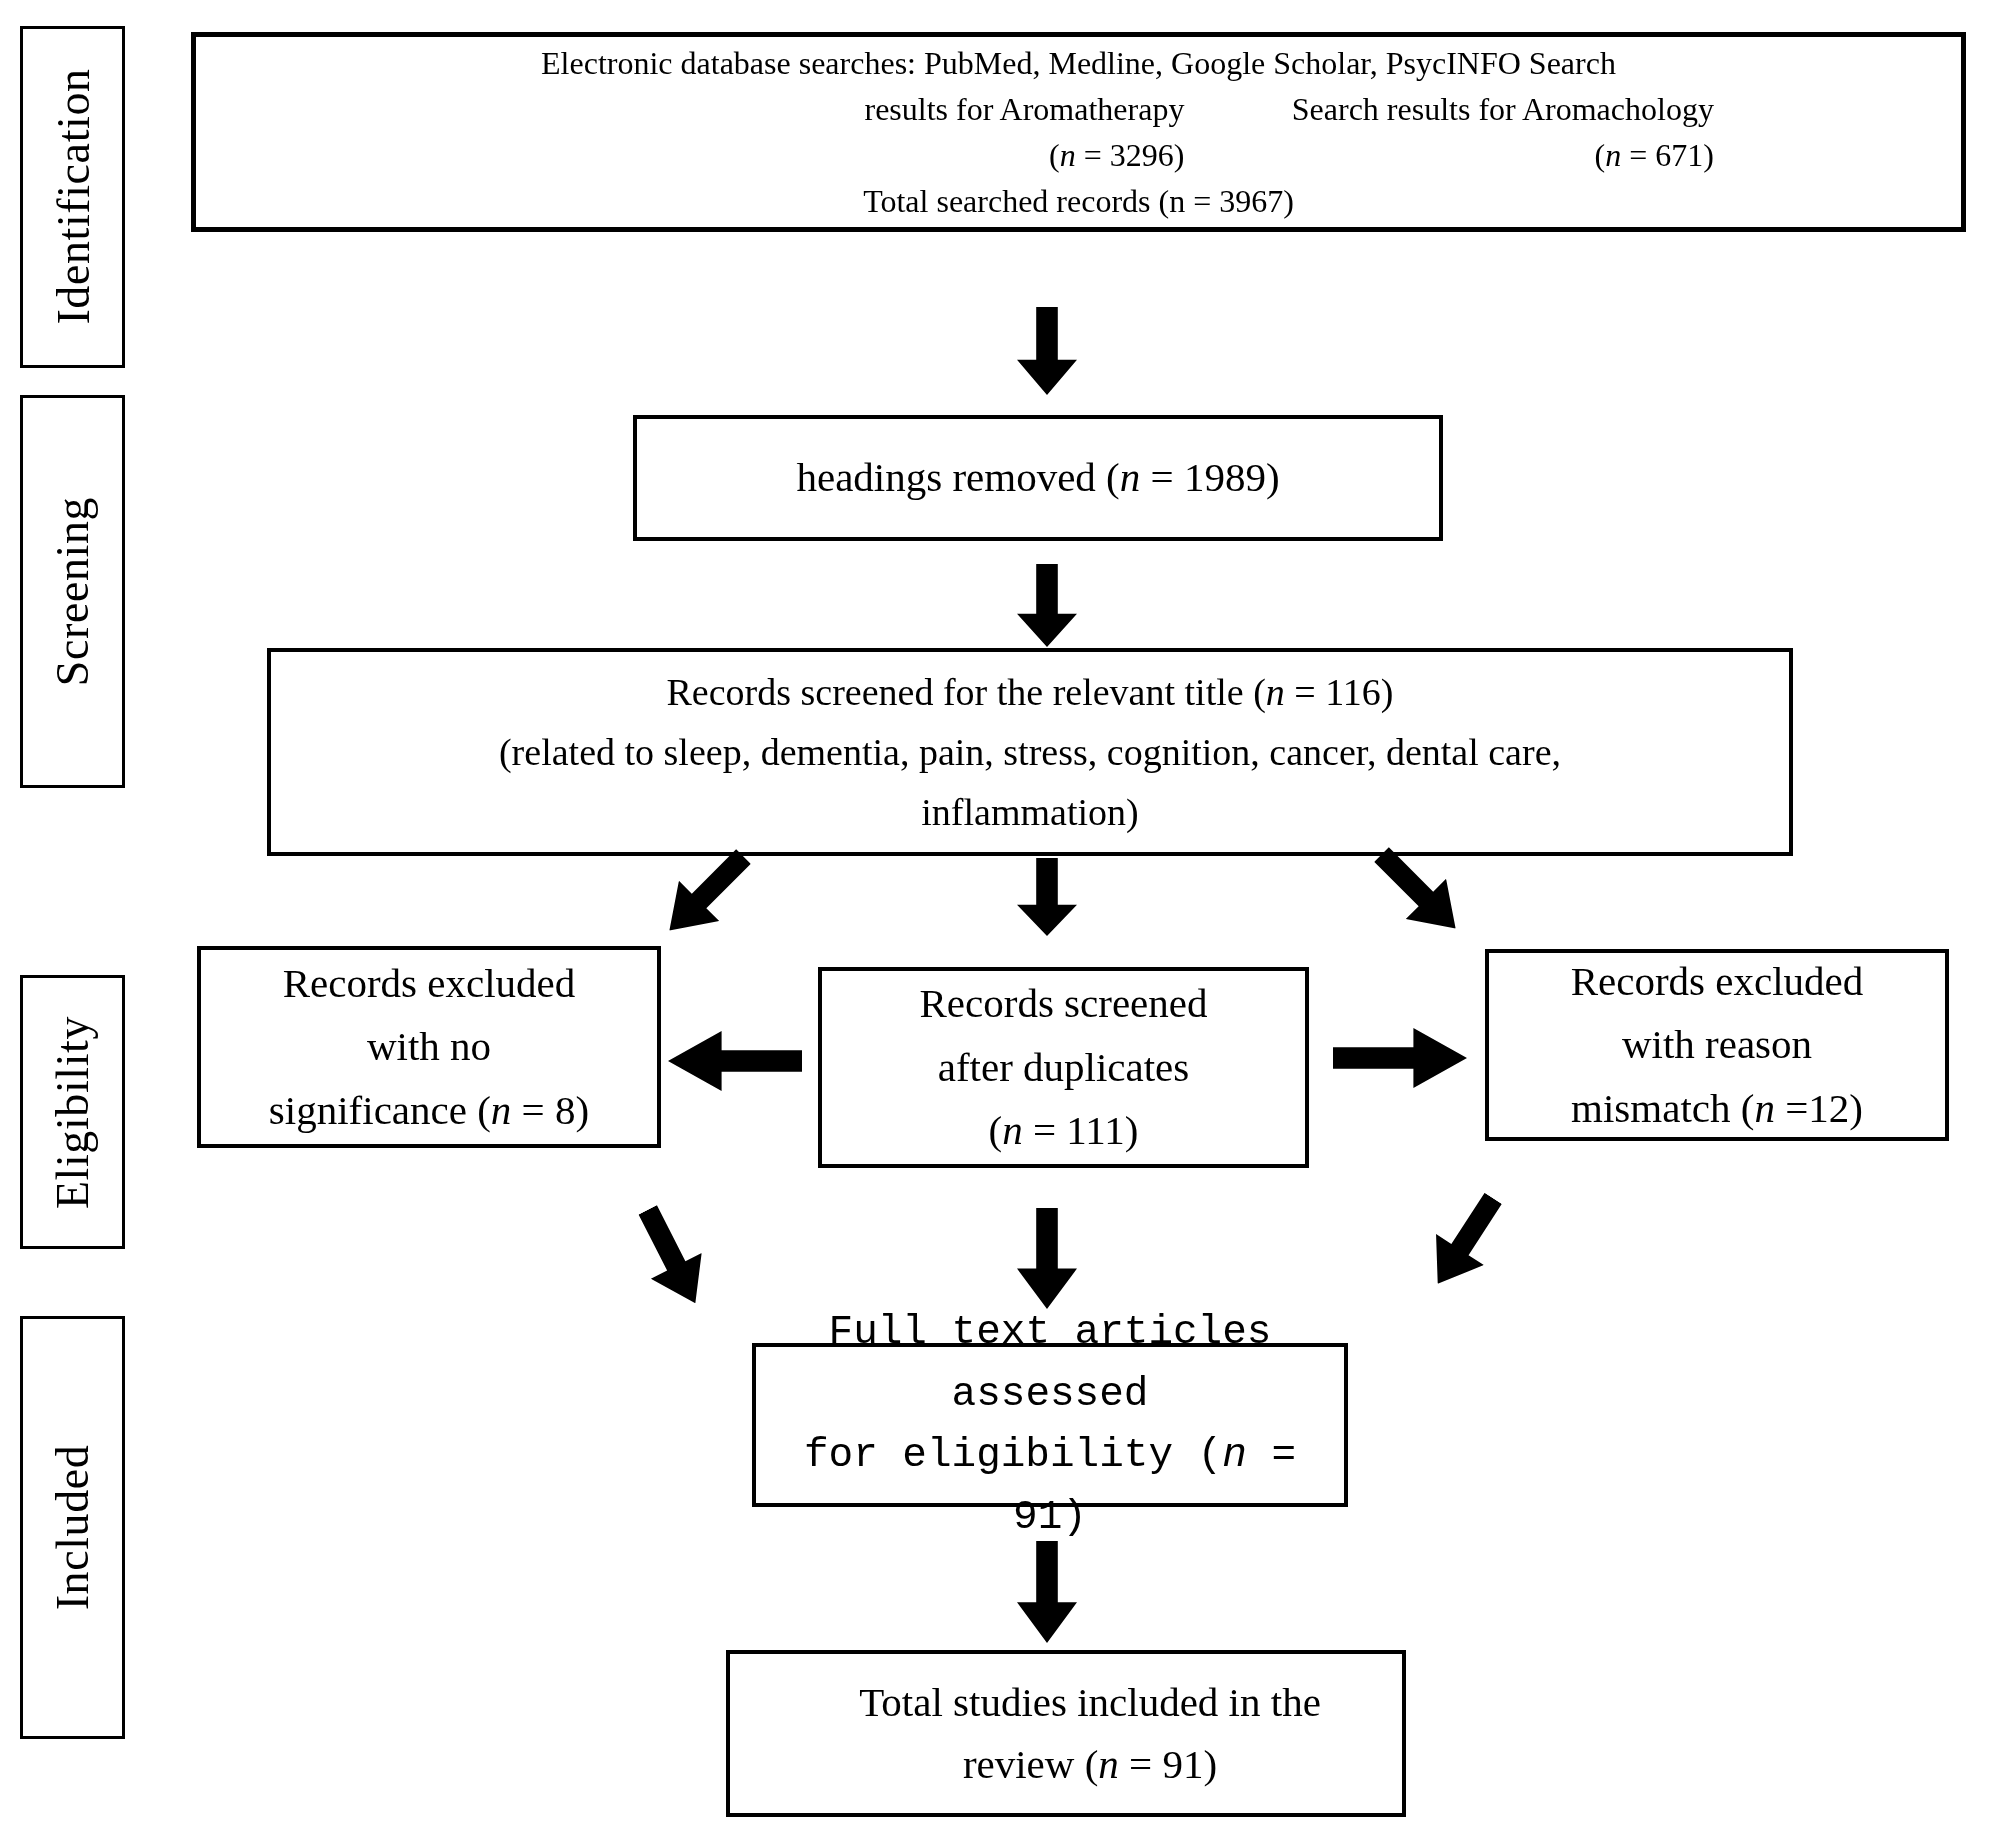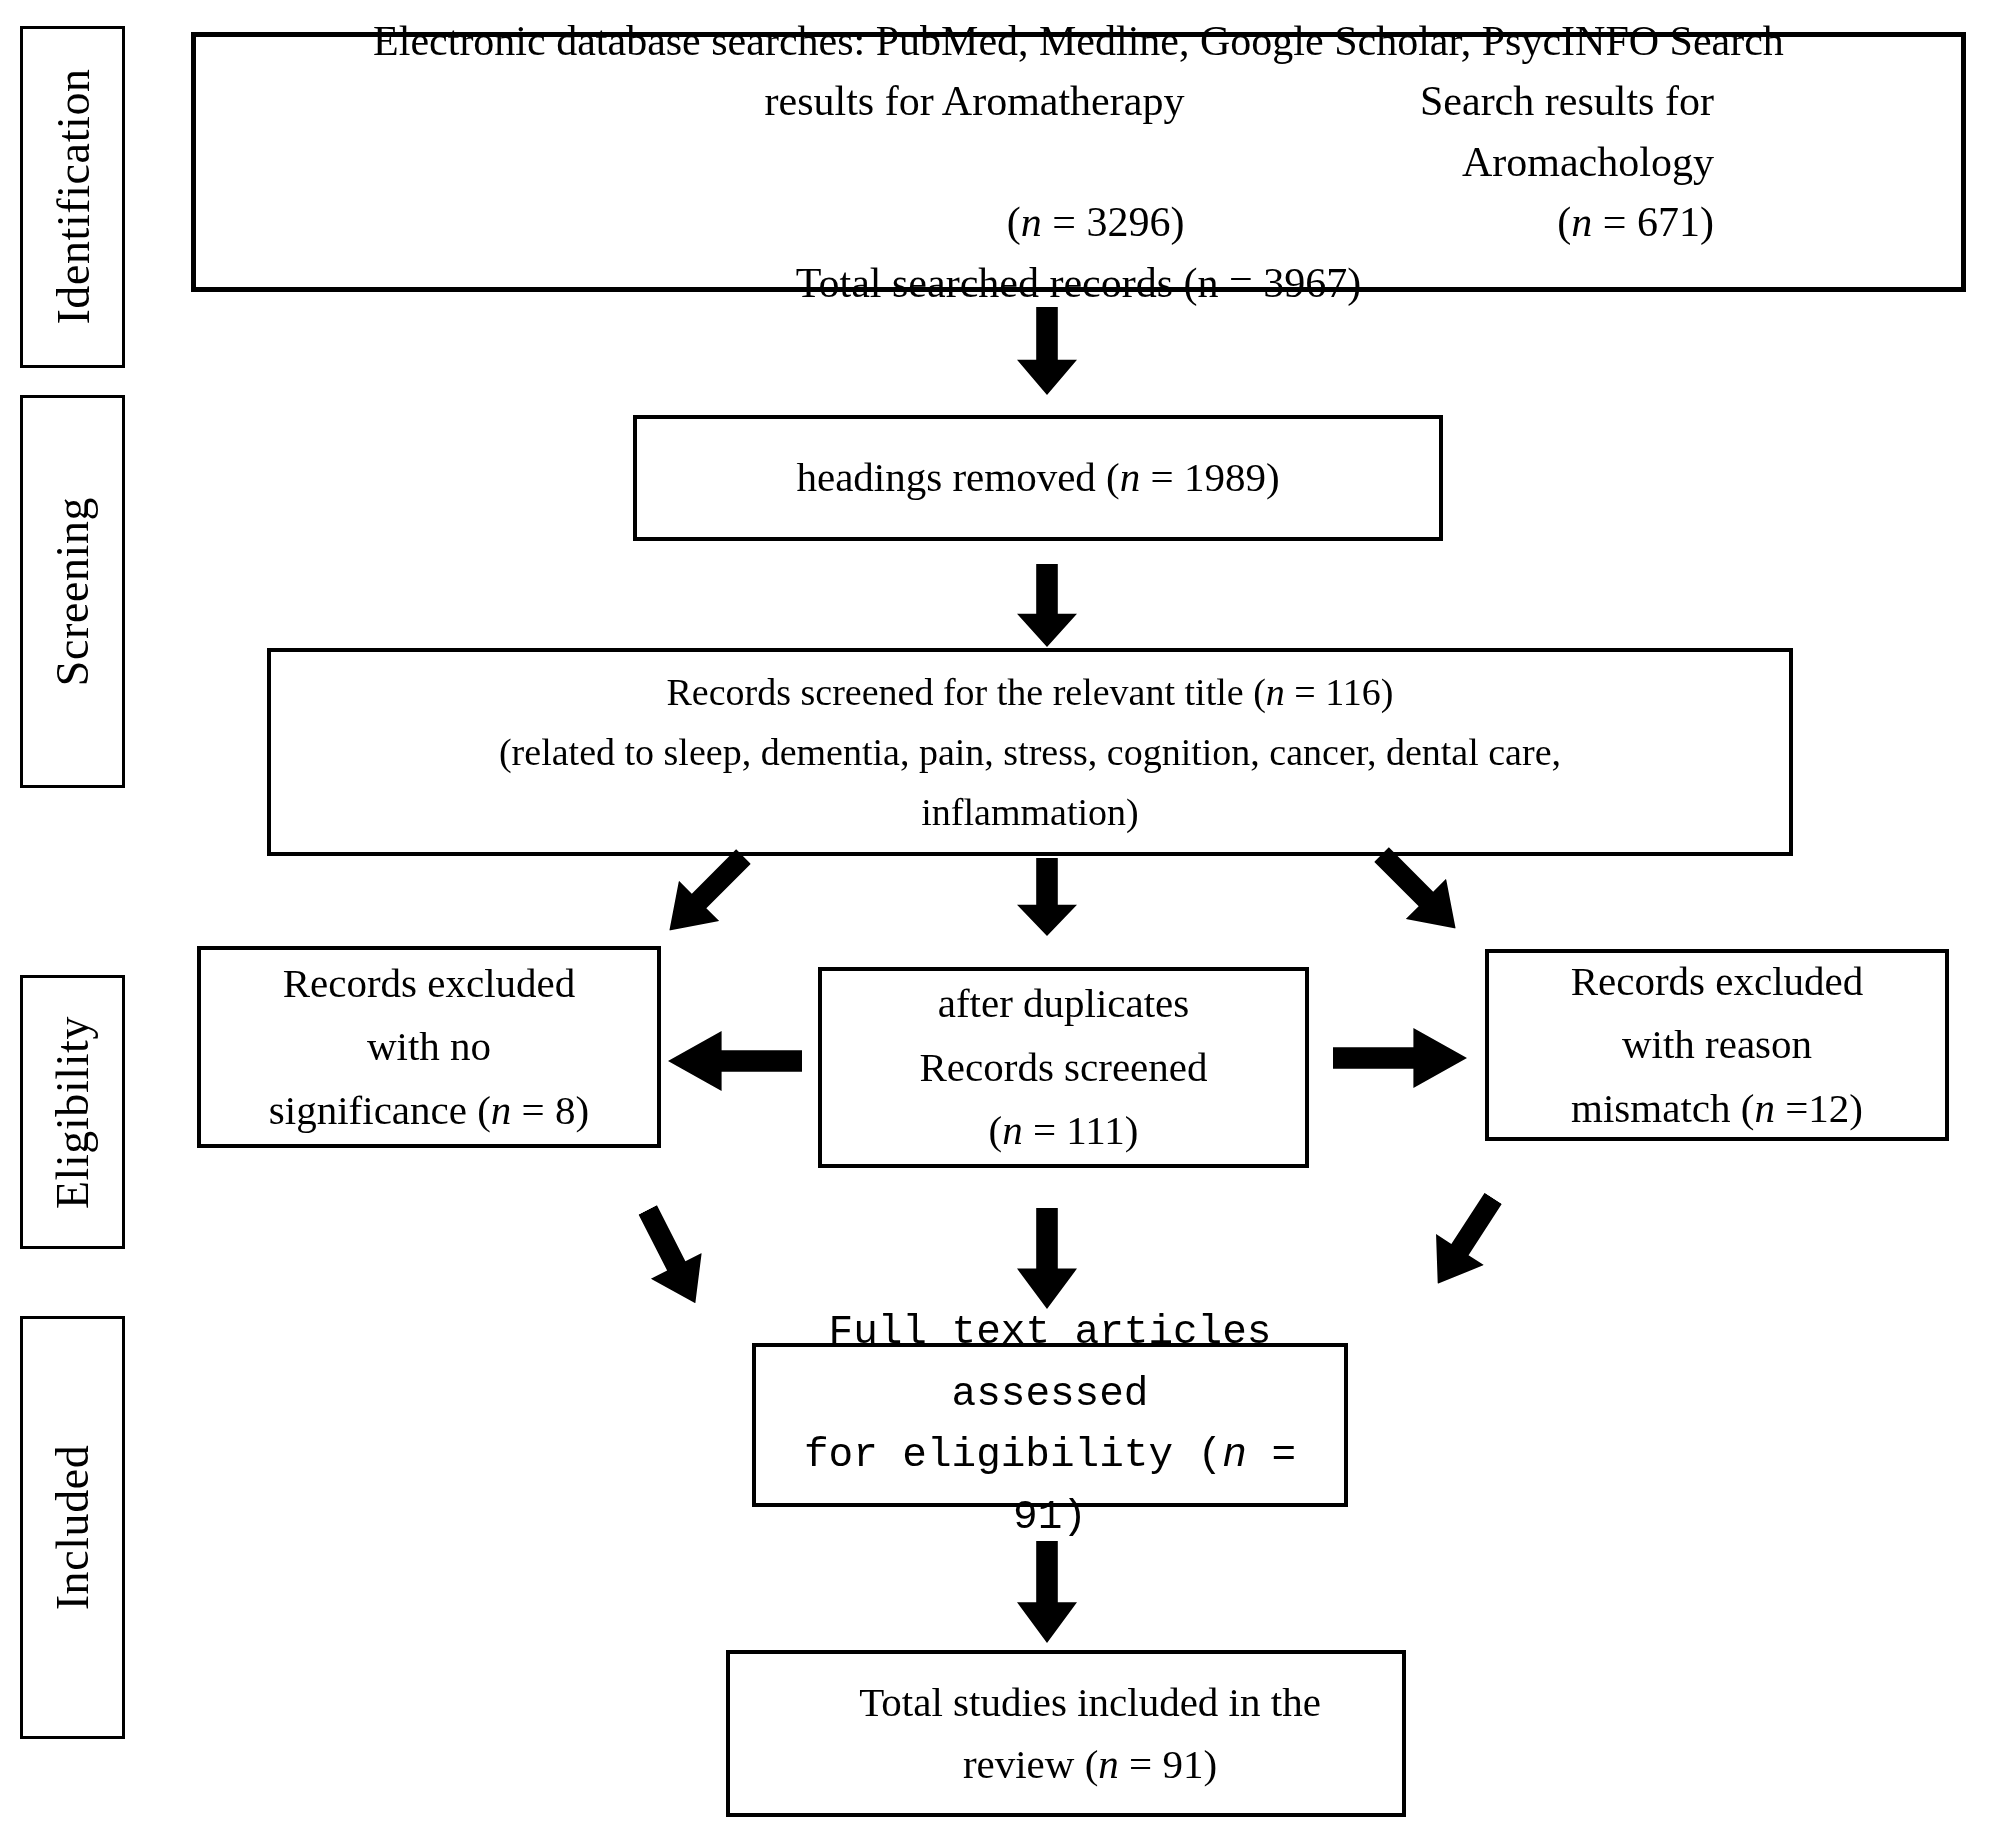--- a/index.html
+++ b/index.html
@@ -63,21 +63,21 @@
   <div class="sidebox" style="left:20.4px; top:395px; width:105px; height:393px;">
     <span class="vtext">Screening</span>
   </div>
   <div class="sidebox" style="left:20.4px; top:975px; width:105px; height:274px;">
     <span class="vtext">Eligibility</span>
   </div>
   <div class="sidebox" style="left:20.4px; top:1316px; width:105px; height:423px;">
     <span class="vtext">Included</span>
   </div>
 
-  <div class="box flow" style="left:191px; top:32px; width:1775px; height:260px; font-size:42px; line-height:1.44; border-width:5.1px;">
+  <div class="box flow" style="left:191px; top:32px; width:1775px; height:200px; font-size:32px; line-height:1.44; border-width:5.1px;">
     <div>Electronic database searches: PubMed, Medline, Google Scholar, PsycINFO Search</div>
     <div class="cols">
       <div>results for Aromatherapy</div>
       <div>Search results for Aromachology</div>
     </div>
     <div class="cols">
       <div>(<i>n</i> = 3296)</div>
       <div>(<i>n</i> = 671)</div>
     </div>
     <div>Total searched records (n = 3967)</div>
@@ -101,22 +101,22 @@
   <div class="arrow" style="left:1017px; top:858px; width:60px; height:78px;"></div>
   <div class="arrow" style="left:1390px; top:839px; width:57px; height:105px; transform:rotate(-45deg);"></div>
 
   <div class="box flow" style="left:197px; top:946px; width:464px; height:202px; line-height:1.55;">
     <div>Records excluded</div>
     <div>with no</div>
     <div>significance (<i>n</i> = 8)</div>
   </div>
 
   <div class="box flow" style="left:818px; top:967px; width:491px; height:201px; line-height:1.55;">
+    <div>Records screened</div>
     <div>after duplicates</div>
-    <div>Records screened</div>
     <div>(<i>n</i> = 111)</div>
   </div>
 
   <div class="box flow" style="left:1485px; top:949px; width:464px; height:192px; line-height:1.55;">
     <div>Records excluded</div>
     <div>with reason</div>
     <div>mismatch (<i>n</i> =12)</div>
   </div>
 
   <div class="arrow" style="left:705px; top:994px; width:60px; height:134px; transform:rotate(90deg);"></div>

